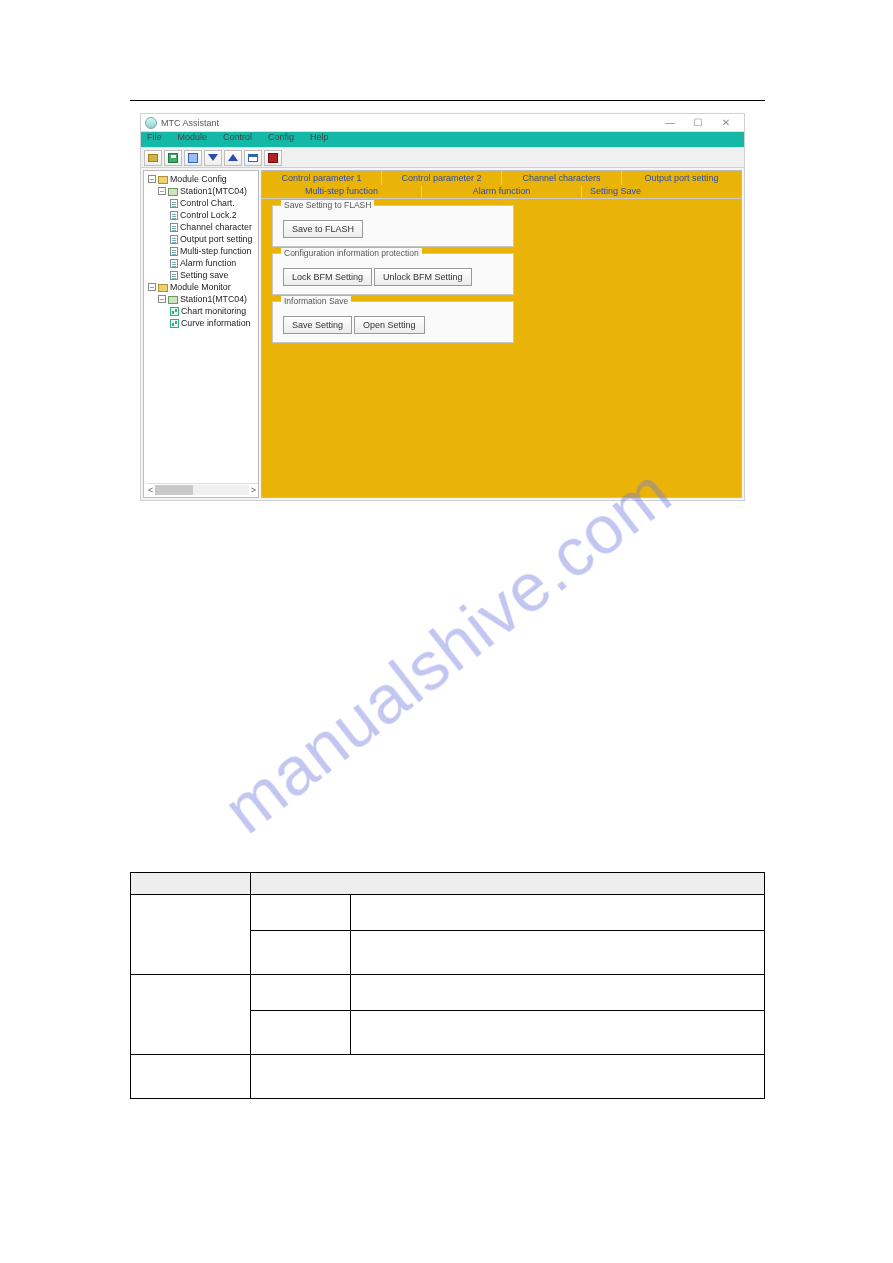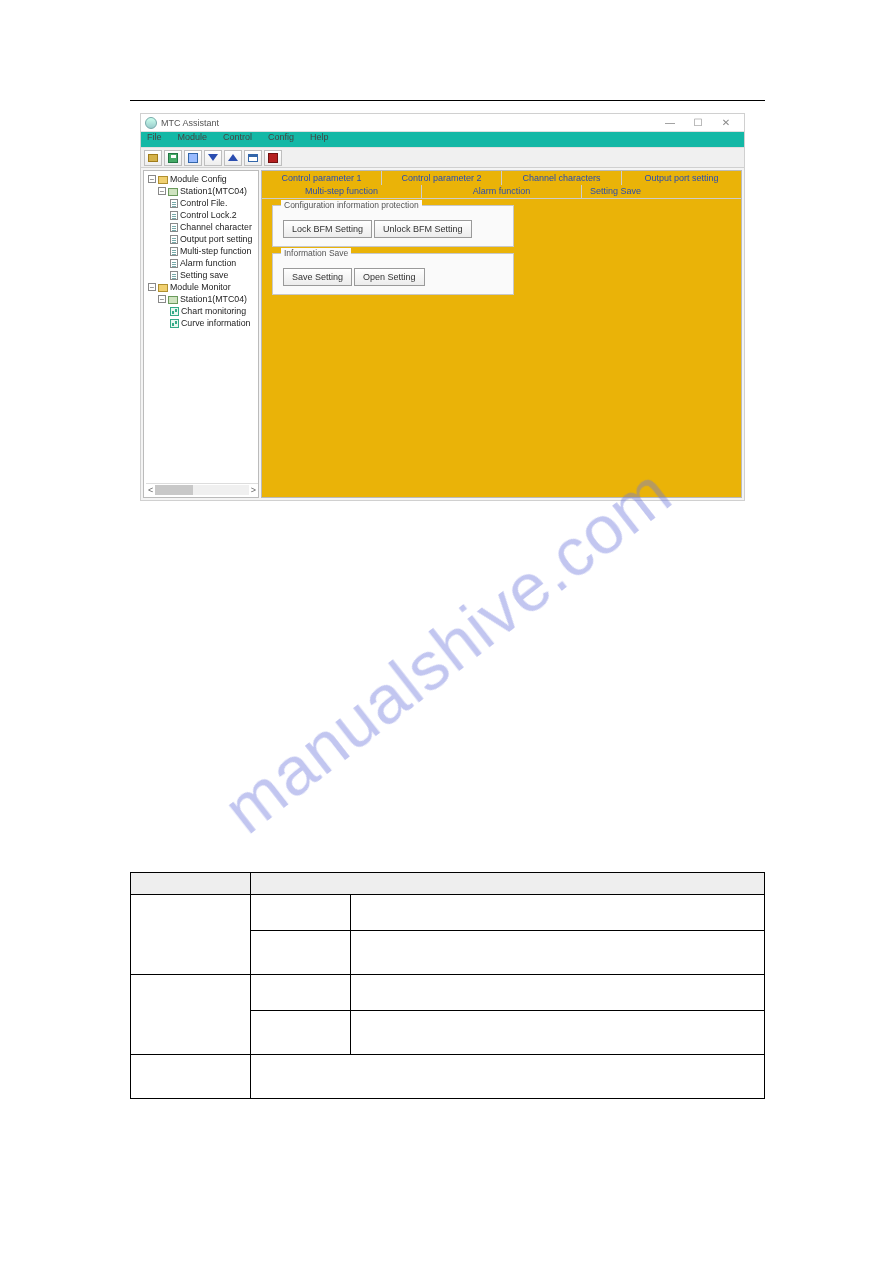--- a/index.html
+++ b/index.html
@@ -205,21 +205,21 @@
 
     <div class="sidebar">
       <div class="tree">
         <ul>
           <li class="lvl0">
             <span class="pm">−</span><span class="ic-folder"></span><span>Module Config</span>
           </li>
           <li class="lvl1">
             <span class="pm">−</span><span class="ic-station"></span><span>Station1(MTC04)</span>
           </li>
-          <li class="lvl2"><span class="ic-page"></span><span>Control File.</span></li>
+          <li class="lvl2"><span class="ic-page"></span><span>Control Chart.</span></li>
           <li class="lvl2"><span class="ic-page"></span><span>Control Lock.2</span></li>
           <li class="lvl2"><span class="ic-page"></span><span>Channel character</span></li>
           <li class="lvl2"><span class="ic-page"></span><span>Output port setting</span></li>
           <li class="lvl2"><span class="ic-page"></span><span>Multi-step function</span></li>
           <li class="lvl2"><span class="ic-page"></span><span>Alarm function</span></li>
           <li class="lvl2"><span class="ic-page"></span><span>Setting save</span></li>
 
           <li class="lvl0">
             <span class="pm">−</span><span class="ic-folder"></span><span>Module Monitor</span>
           </li>
@@ -247,20 +247,24 @@
         <div class="tab">Output port setting</div>
       </div>
       <div class="tabsrow2">
         <div class="tab2 a">Multi-step function</div>
         <div class="tab2 b">Alarm function</div>
         <div class="tab2 c">Setting Save</div>
       </div>
 
       <div class="panel">
 
+        <div class="group">
+          <span class="legend">Save Setting to FLASH</span>
+          <span class="btn">Save to FLASH</span>
+        </div>
 
 
         <div class="group">
           <span class="legend">Configuration information protection</span>
           <div class="btnrow">
             <span class="btn">Lock BFM Setting</span>
             <span class="btn">Unlock BFM Setting</span>
           </div>
         </div>
 

